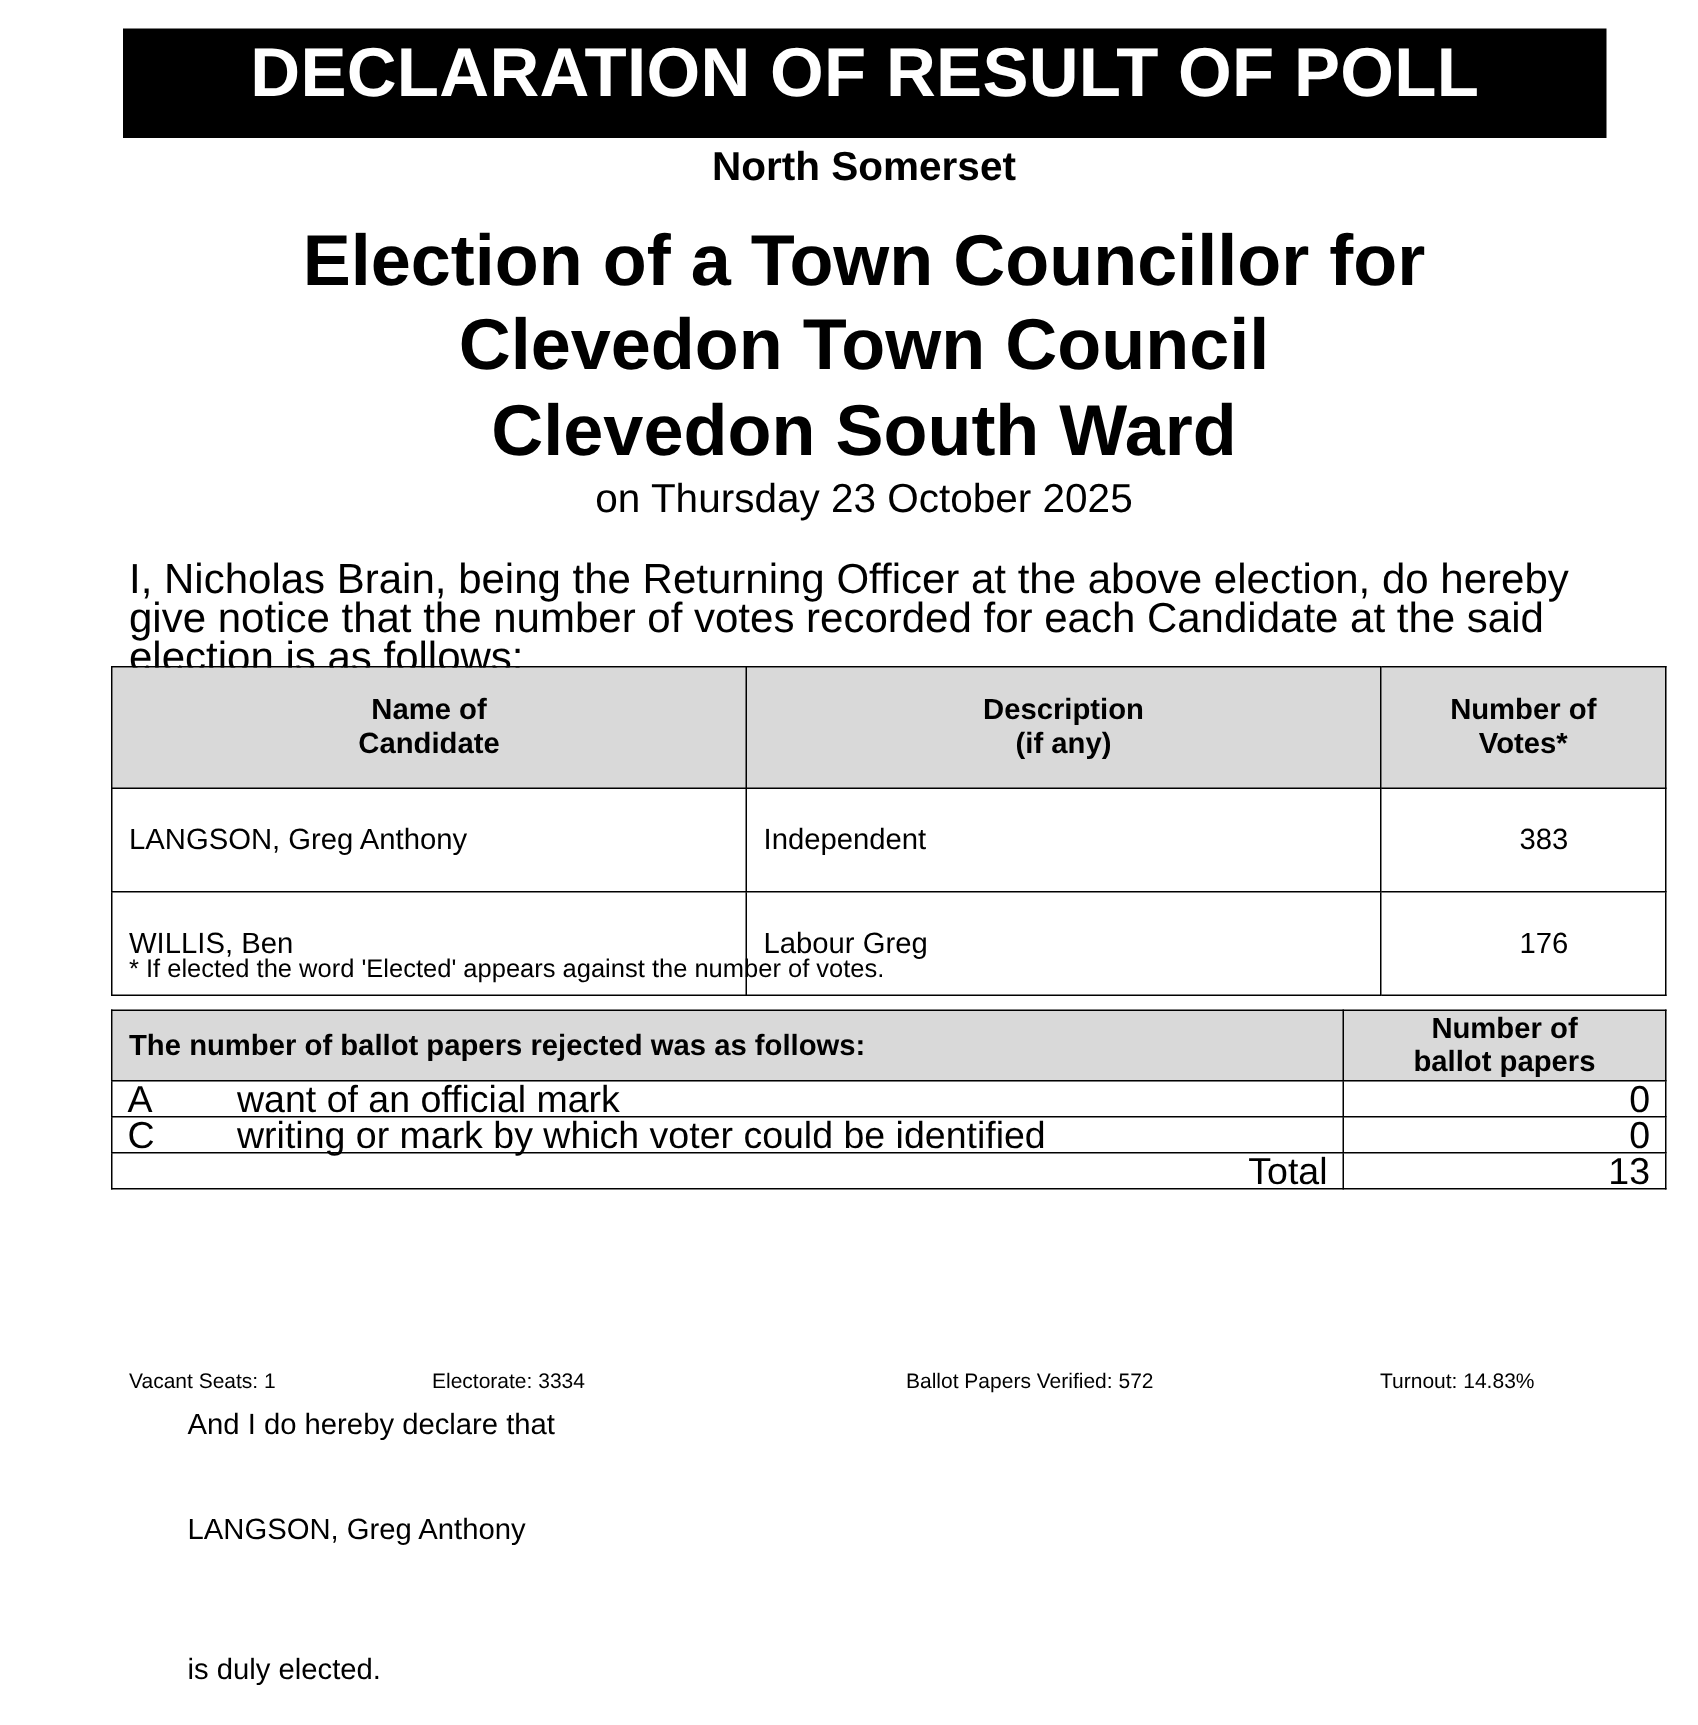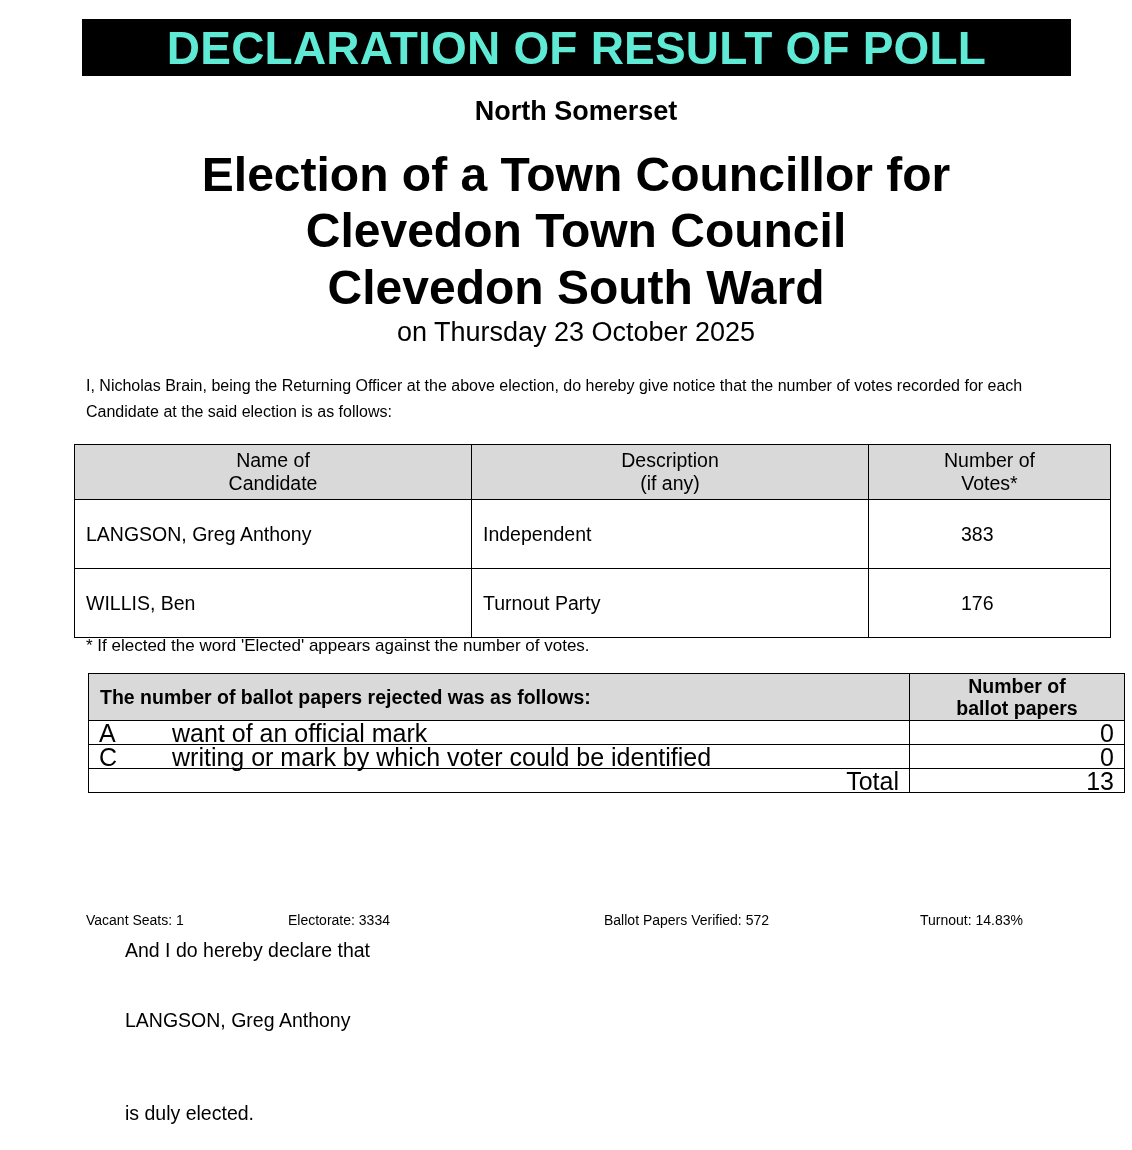--- a/index.html
+++ b/index.html
@@ -1,58 +1,58 @@
 <!DOCTYPE html>
 <html><head>
   <meta charset="utf-8">
   <style>
     html, body { margin: 0; padding: 0; background: #ffffff; }
     body {
       width: 1132px; height: 1150px; position: relative; overflow: hidden;
       font-family: "Liberation Sans", sans-serif; color: #000;
     }
     .banner {
-      position: absolute; left: 82px; top: 19px; width: 989px; height: 57px;
-      background: #000; color: #5eead4; text-align: center;
+      position: absolute; left: 82px; top: 19px; width: 989px; height: 73px;
+      background: #000; color: #ffffff; text-align: center;
       font-weight: bold; font-size: 46px; line-height: 58px; letter-spacing: 0.2px;
     }
     .authority {
       position: absolute; left: 0; width: 1152px; top: 94px; text-align: center;
       font-weight: bold; font-size: 27px; line-height: 34px;
     }
     .title {
       position: absolute; left: 0; width: 1152px; text-align: center;
       font-weight: bold; font-size: 48px; line-height: 56px;
     }
     .t1 { top: 147px; }
     .t2 { top: 203px; }
     .t3 { top: 260px; }
     .date {
       position: absolute; left: 0; width: 1152px; top: 315px; text-align: center;
       font-size: 27px; line-height: 34px;
     }
     .intro {
       position: absolute; left: 86px; top: 373px; width: 1000px;
-      font-size: 16px; line-height: 26px;
+      font-size: 28px; line-height: 26px;
     }
     table { border-collapse: collapse; position: absolute; left: 74px; }
     td, th { border: 1.5px solid #000; font-family: "Liberation Sans", sans-serif; }
     .cand { top: 444px; width: 1037px; }
     .cand th {
-      background: #d9d9d9; font-weight: normal; font-size: 19.5px; line-height: 23px;
-      height: 44px; text-align: center; padding: 4px;
+      background: #d9d9d9; font-weight: bold; font-size: 19.5px; line-height: 23px;
+      height: 44px; text-align: center; padding: 17px;
     }
     .cand td { height: 68px; font-size: 19.5px; padding: 0 11px; vertical-align: middle; }
     .cand .c1 { width: 388px; }
     .cand .c2 { width: 388px; }
     .cand td.votes { padding-left: 92px; }
     .footnote {
       position: absolute; left: 86px; top: 637px; font-size: 17px; line-height: 18px;
     }
-    .rej { top: 673px; width: 1037px; margin-left: 14px; }
+    .rej { top: 673px; width: 1037px; }
     .rej th {
       background: #d9d9d9; font-weight: bold; font-size: 19.5px; line-height: 22px;
       height: 46px; padding: 0;
     }
     .rej th.lbl { text-align: left; padding-left: 11px; }
     .rej th.num { text-align: center; width: 214px; }
     .rej td { height: 23px; font-size: 25px; line-height: 22px; padding: 0 10px; }
     .rej td .letter { display: inline-block; width: 73px; }
     .rej td.count { text-align: right; }
     .rej td.total-lbl { text-align: right; }
@@ -83,21 +83,21 @@
     <th class="ml" style="white-space: pre-line;">Number of
 Votes*</th>
   </tr>
   <tr>
     <td>LANGSON, Greg Anthony</td>
     <td>Independent</td>
     <td class="votes">383</td>
   </tr>
   <tr>
     <td>WILLIS, Ben</td>
-    <td>Turnout Party</td>
+    <td>Labour Greg</td>
     <td class="votes">176</td>
   </tr>
 </tbody>
   </table>
 
 <div class="footnote">* If elected the word 'Elected' appears against the number of votes.</div>
 
 <table class="rej">
   <tbody>
       <tr>

